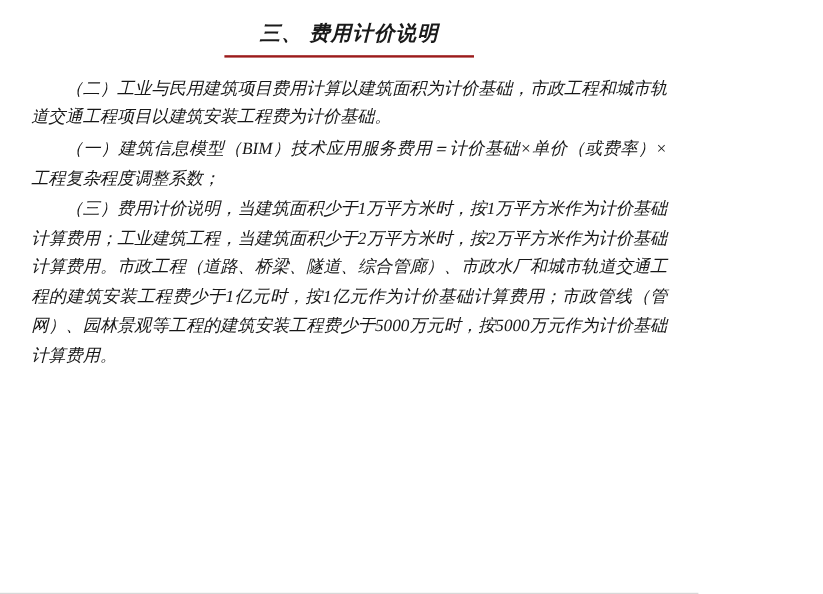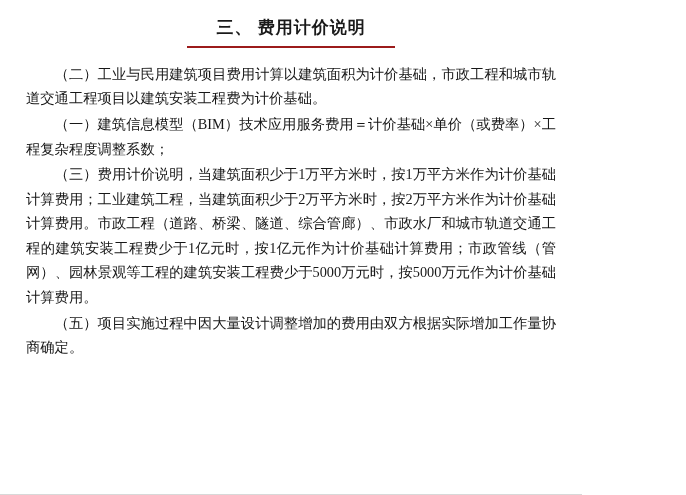--- a/index.html
+++ b/index.html
@@ -14,20 +14,21 @@
     color: #1a1a1a;
     overflow: hidden;
   }
   .page {
     position: relative;
     width: 582px;
     height: 495px;
     box-sizing: border-box;
     border-bottom: 1px solid #d8d8d8;
     background: #ffffff;
+    font-style: italic;
   }
   .title-block {
     padding-top: 16px;
     text-align: center;
   }
   .doc-title {
     font-size: 17px;
     font-weight: bold;
     letter-spacing: 1px;
     color: #1a1a1a;
@@ -60,16 +61,15 @@
 
   <div class="title-block">
     <div class="doc-title">三、  费用计价说明</div>
     <div class="title-rule" style="background: rgb(156, 27, 27);"></div>
   </div>
 
   <div class="body-text">
     <p class="para">（二）工业与民用建筑项目费用计算以建筑面积为计价基础，市政工程和城市轨道交通工程项目以建筑安装工程费为计价基础。</p>
     <p class="para">（一）建筑信息模型（BIM）技术应用服务费用＝计价基础×单价（或费率）×工程复杂程度调整系数；</p>
     <p class="para">（三）费用计价说明，当建筑面积少于1万平方米时，按1万平方米作为计价基础计算费用；工业建筑工程，当建筑面积少于2万平方米时，按2万平方米作为计价基础计算费用。市政工程（道路、桥梁、隧道、综合管廊）、市政水厂和城市轨道交通工程的建筑安装工程费少于1亿元时，按1亿元作为计价基础计算费用；市政管线（管网）、园林景观等工程的建筑安装工程费少于5000万元时，按5000万元作为计价基础计算费用。</p>
-    <p class="para">（五）项目实施过程中因大量设计调整增加的费用由双方根据实际增加工作量协商确定。</p>
   </div>
 
 </div>
 
 </body></html>

